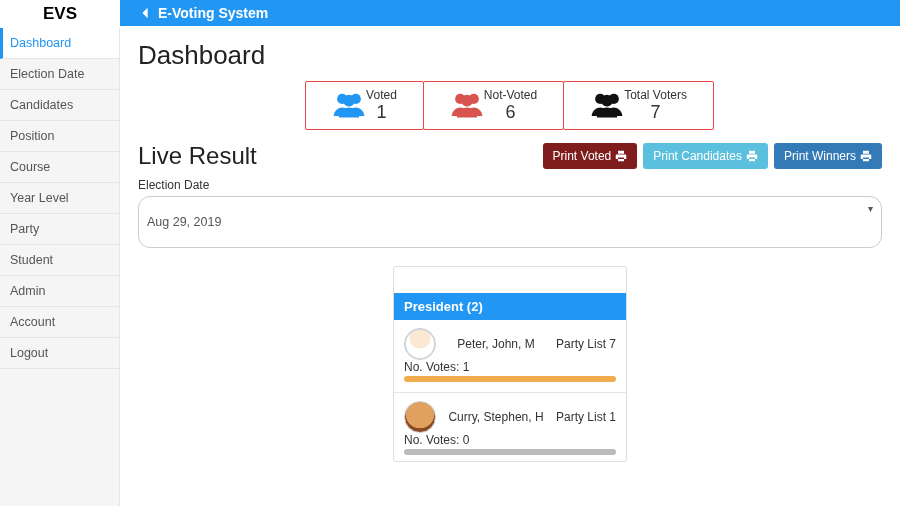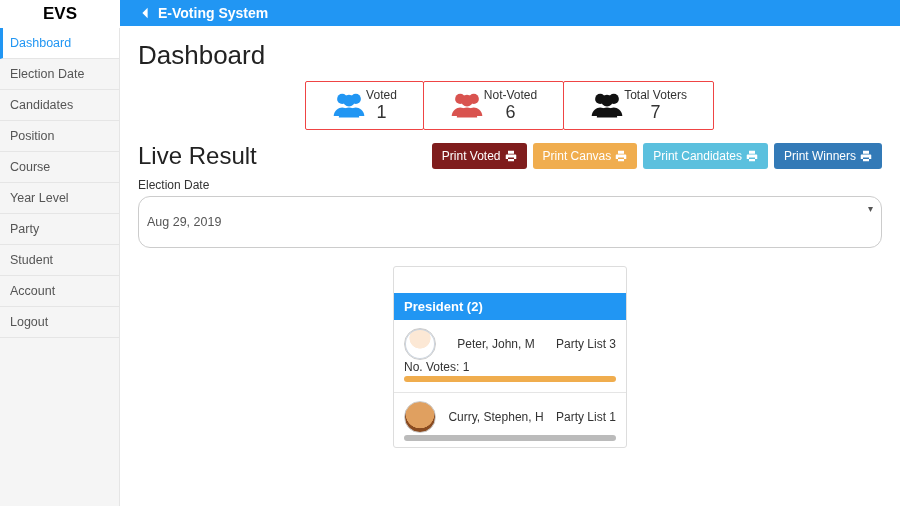--- a/index.html
+++ b/index.html
@@ -68,20 +68,21 @@
 
 <div class="sidebar">
   <div class="item active">Dashboard</div>
   <div class="item">Election Date</div>
   <div class="item">Candidates</div>
   <div class="item">Position</div>
   <div class="item">Course</div>
   <div class="item">Year Level</div>
   <div class="item">Party</div>
   <div class="item">Student</div>
+  <div class="item">Admin</div>
   <div class="item">Account</div>
   <div class="item">Logout</div>
 </div>
 
 <div class="main">
 
   <div class="page-title">Dashboard</div>
 
   <div class="stats-row">
     <div class="stat">
@@ -142,26 +143,20 @@
 
   <div class="live-row">
     <div class="live-title">Live Result</div>
     <div class="buttons">
       <button class="btn green">
           <span>Print Voted</span>
           <svg class="print-icon" viewBox="0 0 16 16" fill="#fff">
             <path d="M4 1h8v4H4zM2 6h12a1 1 0 0 1 1 1v5h-3v-2H4v2H1V7a1 1 0 0 1 1-1zm2 6h8v3H4z"></path>
           </svg>
         </button>
-      <button class="btn orange">
-          <span>Print Canvas</span>
-          <svg class="print-icon" viewBox="0 0 16 16" fill="#fff">
-            <path d="M4 1h8v4H4zM2 6h12a1 1 0 0 1 1 1v5h-3v-2H4v2H1V7a1 1 0 0 1 1-1zm2 6h8v3H4z"></path>
-          </svg>
-        </button>
       <button class="btn teal">
           <span>Print Candidates</span>
           <svg class="print-icon" viewBox="0 0 16 16" fill="#fff">
             <path d="M4 1h8v4H4zM2 6h12a1 1 0 0 1 1 1v5h-3v-2H4v2H1V7a1 1 0 0 1 1-1zm2 6h8v3H4z"></path>
           </svg>
         </button>
       <button class="btn blue">
           <span>Print Winners</span>
           <svg class="print-icon" viewBox="0 0 16 16" fill="#fff">
             <path d="M4 1h8v4H4zM2 6h12a1 1 0 0 1 1 1v5h-3v-2H4v2H1V7a1 1 0 0 1 1-1zm2 6h8v3H4z"></path>
@@ -175,30 +170,31 @@
     <span>Aug 29, 2019</span>
   </div>
 
   <div class="card">
     <div class="card-head">President (2)</div>
 
     <div class="cand">
       <div class="cand-row">
         <div class="avatar c1"></div>
         <div class="cand-name">Peter, John, M</div>
-        <div class="cand-party">Party List 3</div>
+        <div class="cand-party">Party List 7</div>
       </div>
       <div class="votes-label">No. Votes: 1</div>
       <div class="bar fill-gold"></div>
     </div>
     <div class="divider"></div>
 
     <div class="cand">
       <div class="cand-row">
         <div class="avatar c2"></div>
         <div class="cand-name">Curry, Stephen, H</div>
         <div class="cand-party">Party List 1</div>
       </div>
+      <div class="votes-label">No. Votes: 0</div>
       <div class="bar"></div>
     </div>
   </div>
 
 </div>
 
 </body></html>

